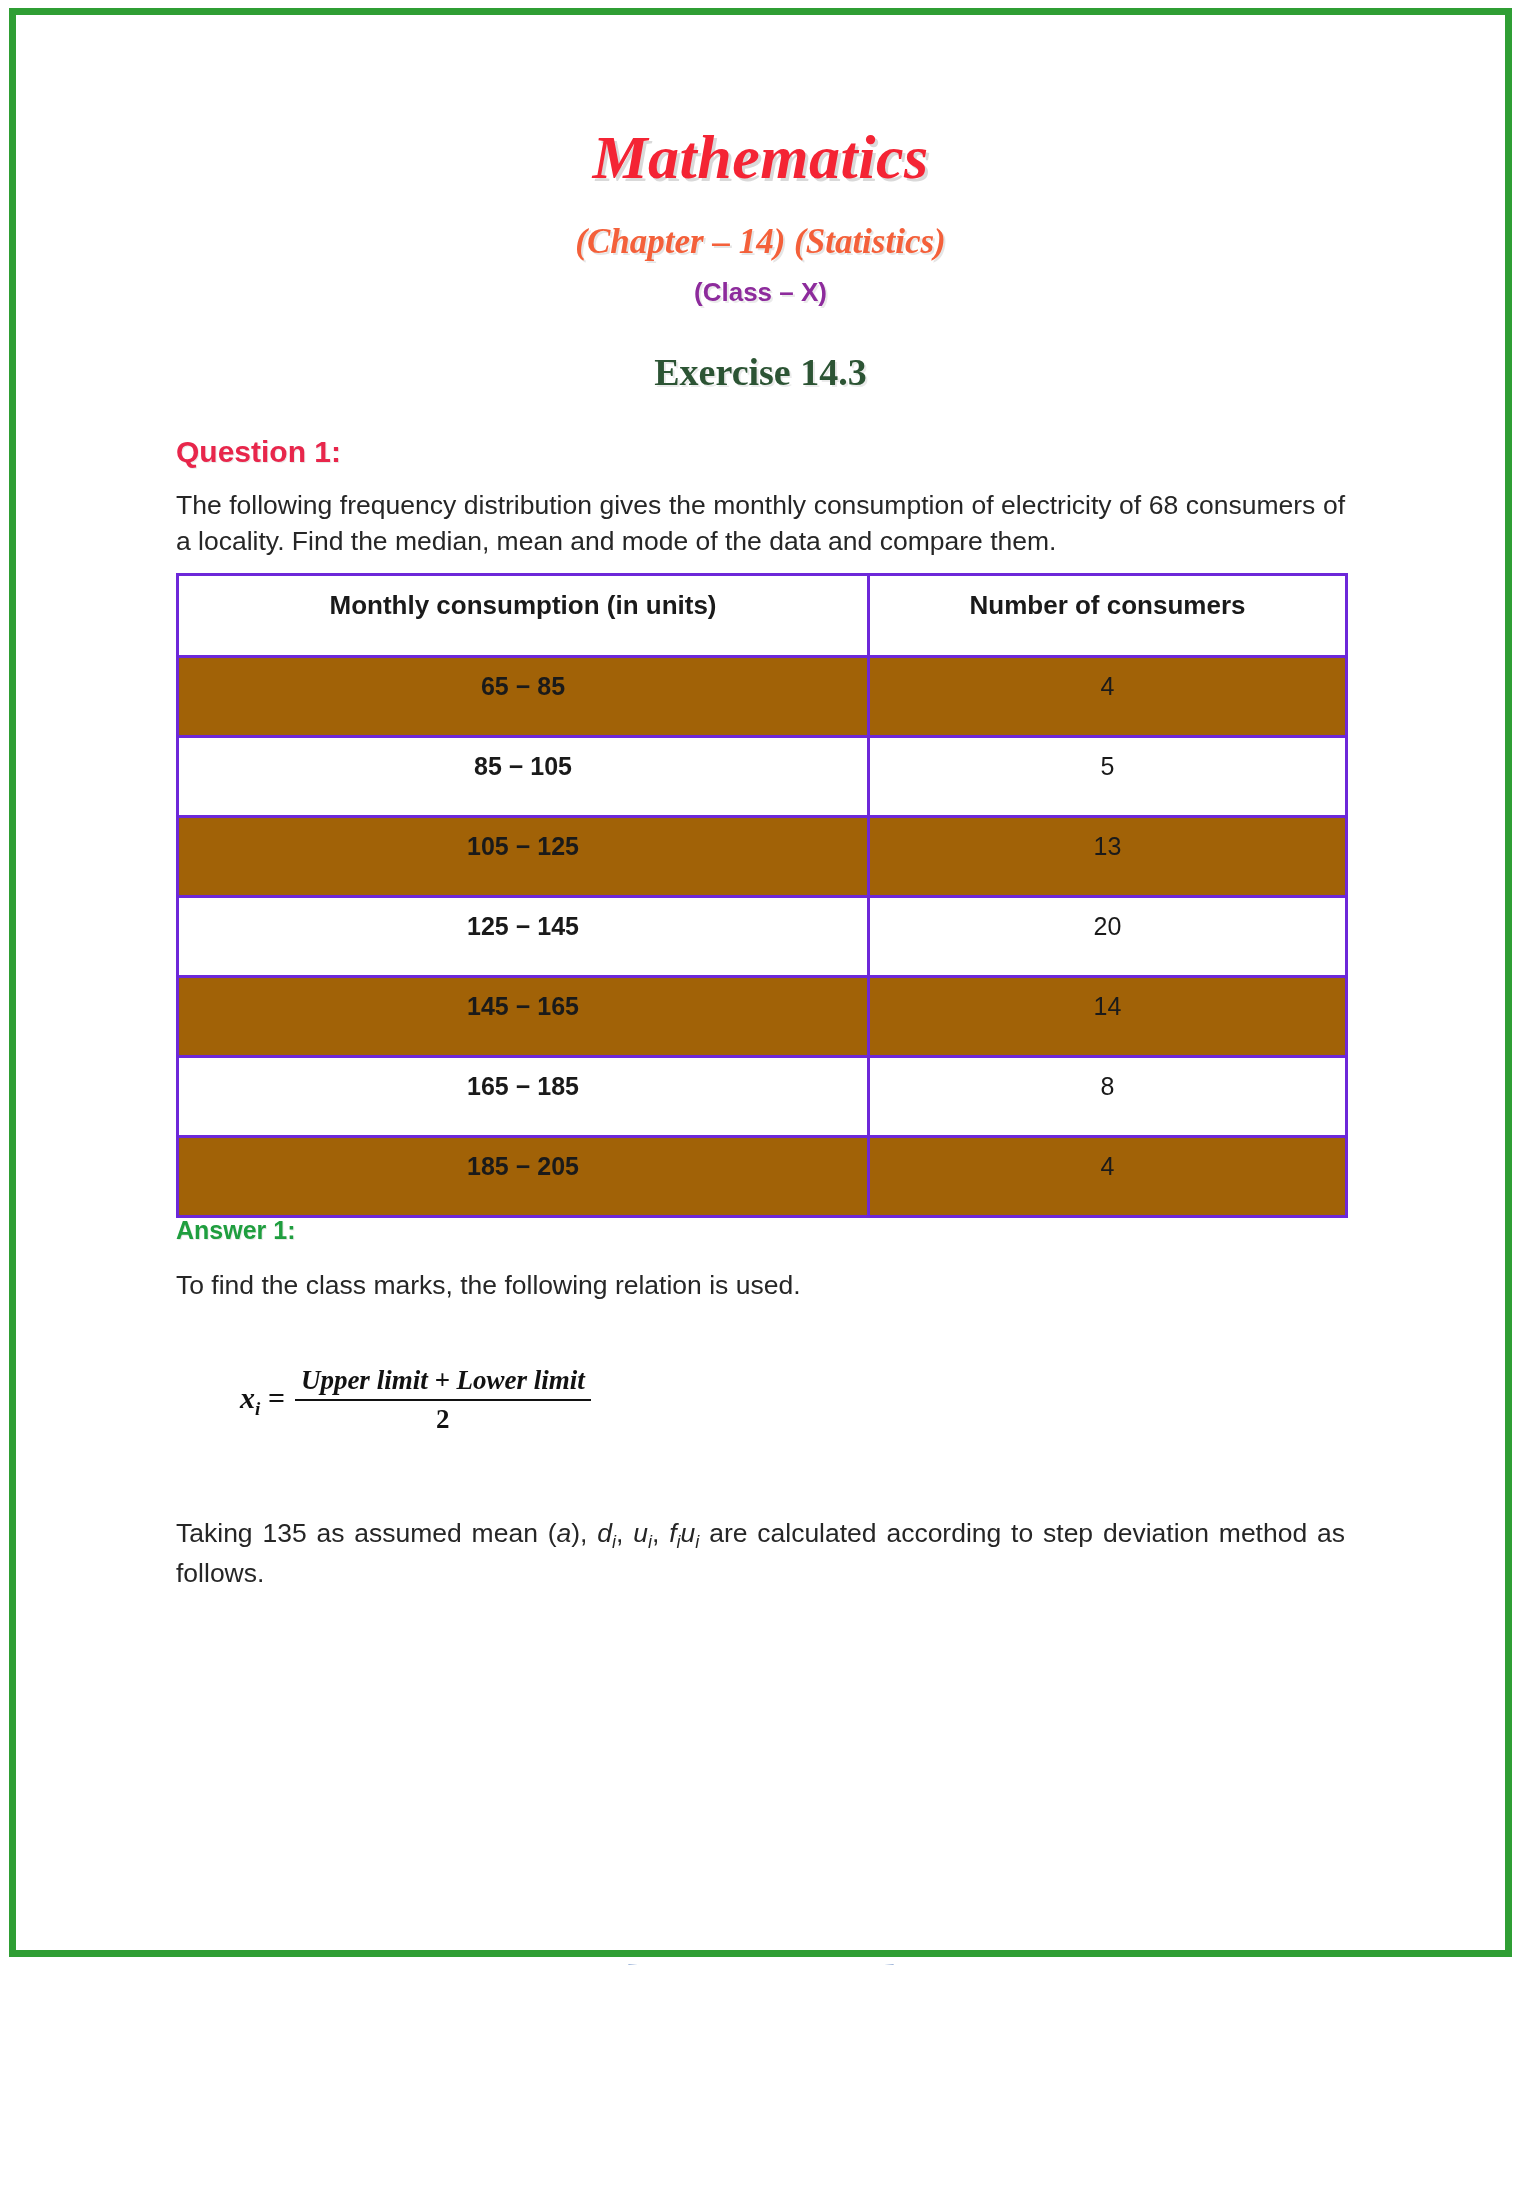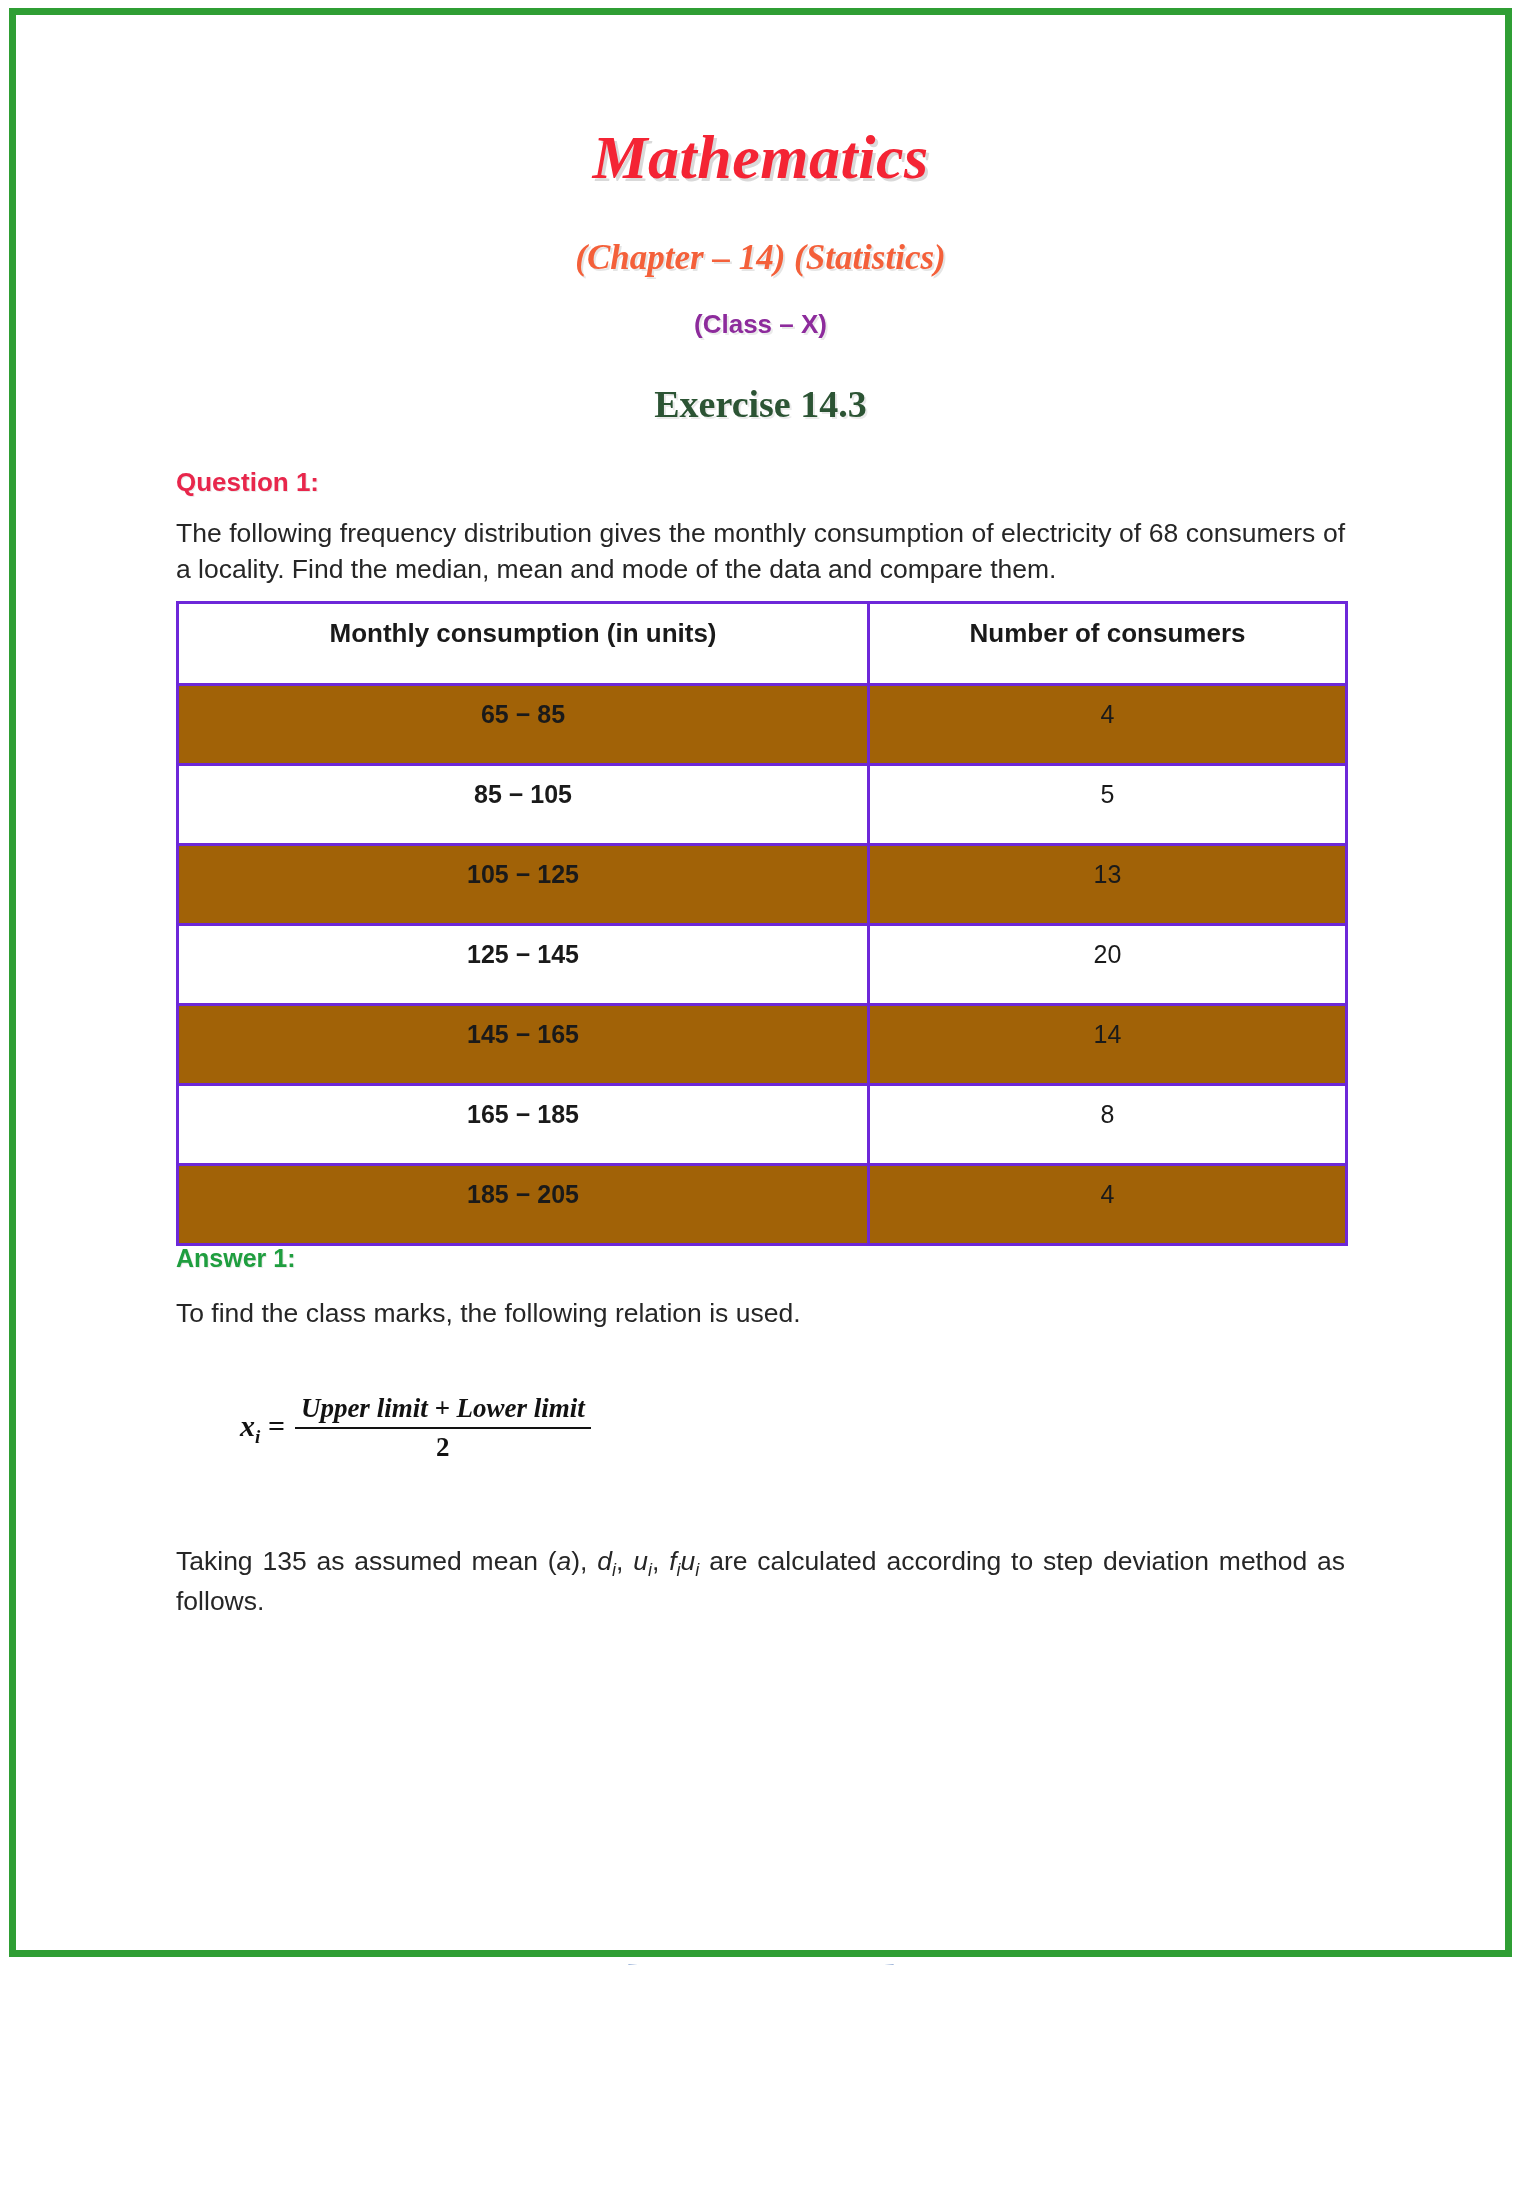--- a/index.html
+++ b/index.html
@@ -49,21 +49,21 @@
     font-style: italic;
     font-weight: bold;
     font-size: 62px;
     line-height: 1;
     color: #f42434;
     text-shadow: 3px 3px 0 rgba(130,130,130,0.30);
     letter-spacing: 0.5px;
   }
 
   .doc-subtitle {
-    margin: 16px;
+    margin: 0;
     padding-top: 36px;
     text-align: center;
     font-family: "Liberation Serif", serif;
     font-style: italic;
     font-weight: bold;
     font-size: 35px;
     line-height: 1;
     color: #f4603a;
     text-shadow: 2px 2px 0 rgba(150,150,150,0.25);
   }
@@ -90,21 +90,21 @@
     line-height: 1;
     color: #2c5434;
     text-shadow: 2px 2px 0 rgba(170,170,170,0.25);
   }
 
   .question-label {
     margin: 0;
     padding-top: 46px;
     font-family: "Liberation Sans", sans-serif;
     font-weight: bold;
-    font-size: 26px;
+    font-size: 30px;
     line-height: 1;
     color: #e8264b;
     text-shadow: 1px 1px 0 rgba(170,170,170,0.25);
   }
 
   .answer-label {
     margin: 0;
     font-family: "Liberation Sans", sans-serif;
     font-weight: bold;
     font-size: 25px;

